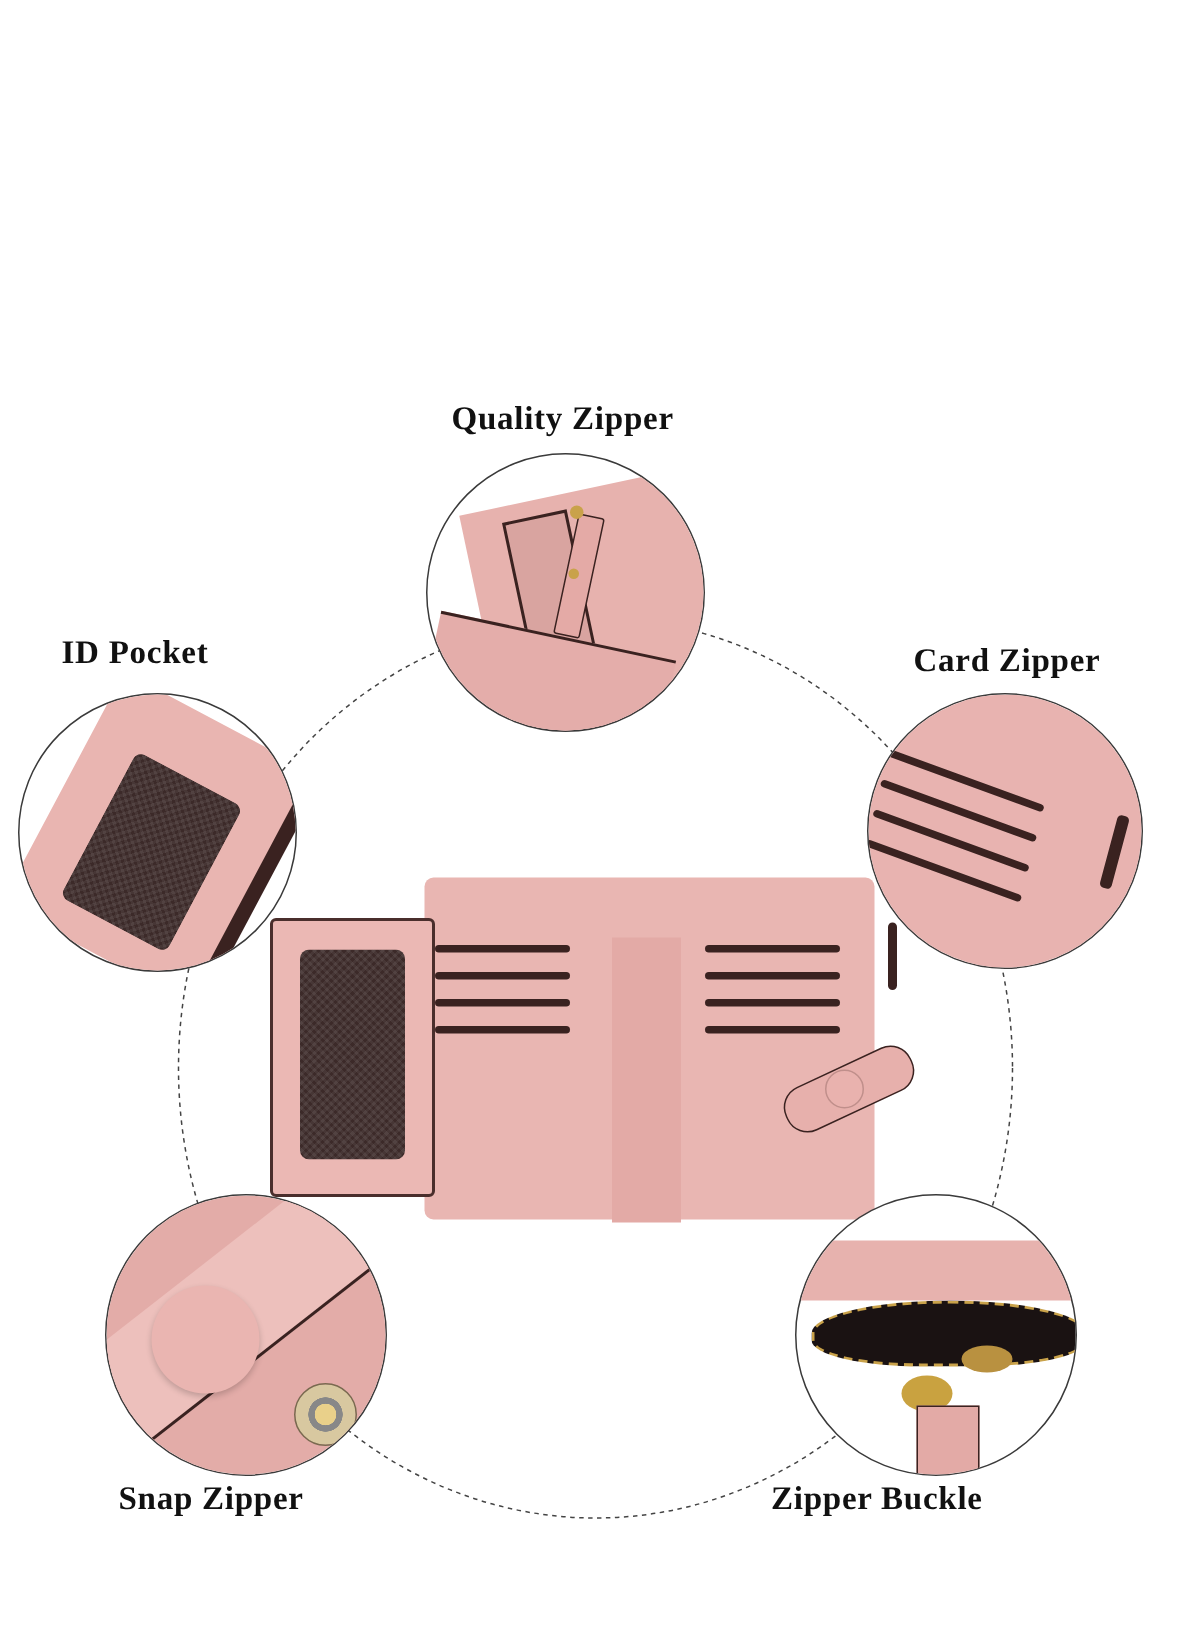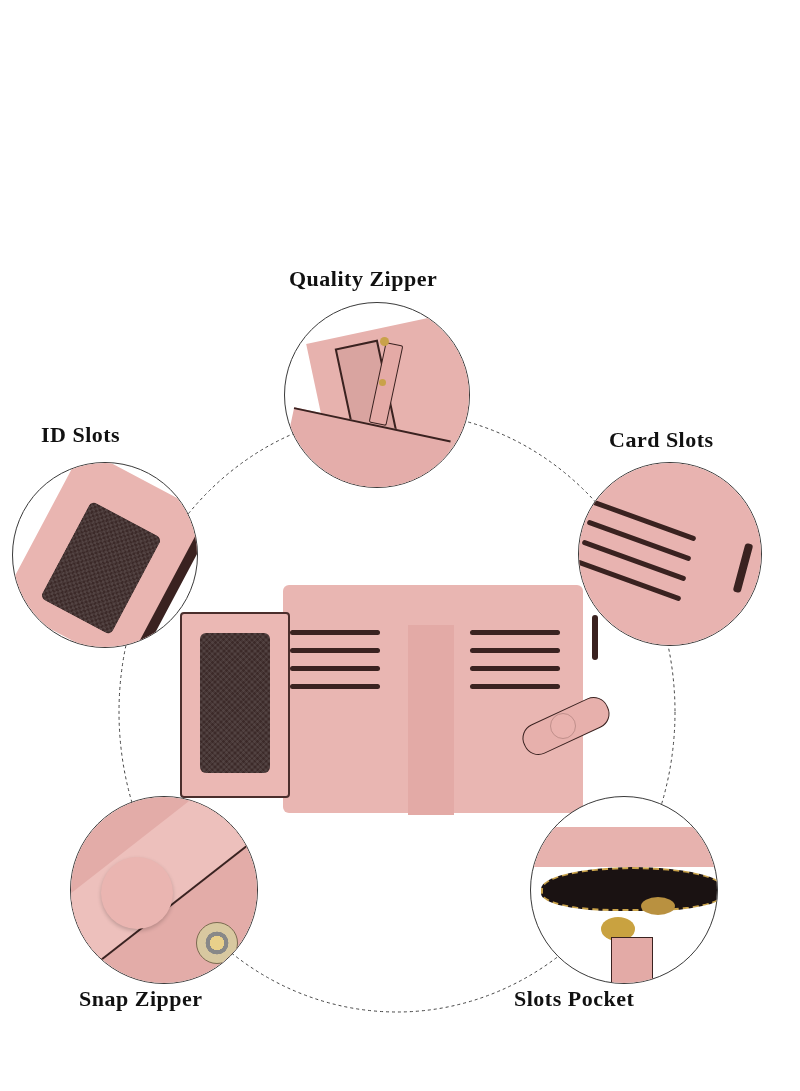--- a/index.html
+++ b/index.html
@@ -17,25 +17,25 @@
       repeating-linear-gradient(-45deg, rgba(255,255,255,0.06) 0 2px, transparent 2px 4px),
       #3c2a29; }
 </style>
 </head>
 <body>
 
 <svg class="ring" width="800" height="1091">
   <ellipse cx="397" cy="712" rx="278" ry="300" fill="none" stroke="#444" stroke-width="1" stroke-dasharray="3,3"></ellipse>
 </svg>
 
-<div class="label" style="left:289px;top:266px;">Quality Zipper</div>
-<div class="label" style="left:41px;top:422px;">ID Slots</div>
-<div class="label" style="left:609px;top:427px;">Card Slots</div>
+<div class="label" style="left:301px;top:266px;">Quality Zipper</div>
+<div class="label" style="left:41px;top:422px;">ID Pocket</div>
+<div class="label" style="left:609px;top:427px;">Card Zipper</div>
 <div class="label" style="left:79px;top:986px;">Snap Zipper</div>
-<div class="label" style="left:514px;top:986px;">Slots Pocket</div>
+<div class="label" style="left:514px;top:986px;">Zipper Buckle</div>
 
 <div class="circle" style="left:284px;top:302px;width:186px;height:186px;">
   <div class="leather" style="position:absolute;left:40px;top:20px;width:180px;height:200px;transform:rotate(-12deg);background:#e7b2ae;"></div>
   <div style="position:absolute;left:60px;top:40px;width:40px;height:100px;background:#d9a4a0;border:2px solid #3a2220;transform:rotate(-12deg);"></div>
   <div style="position:absolute;left:92px;top:40px;width:16px;height:80px;background:#e4aaa6;border:1px solid #3a2220;border-radius:2px;transform:rotate(12deg);"></div>
   <div style="position:absolute;left:95px;top:34px;width:9px;height:9px;border-radius:50%;background:#c9a24a;"></div>
   <div style="position:absolute;left:94px;top:76px;width:7px;height:7px;border-radius:50%;background:#c9a24a;"></div>
   <div class="leather" style="position:absolute;left:0;top:120px;width:160px;height:70px;background:#e4adaa;transform:rotate(12deg);border-top:2px solid #3a2220;"></div>
 </div>
 

